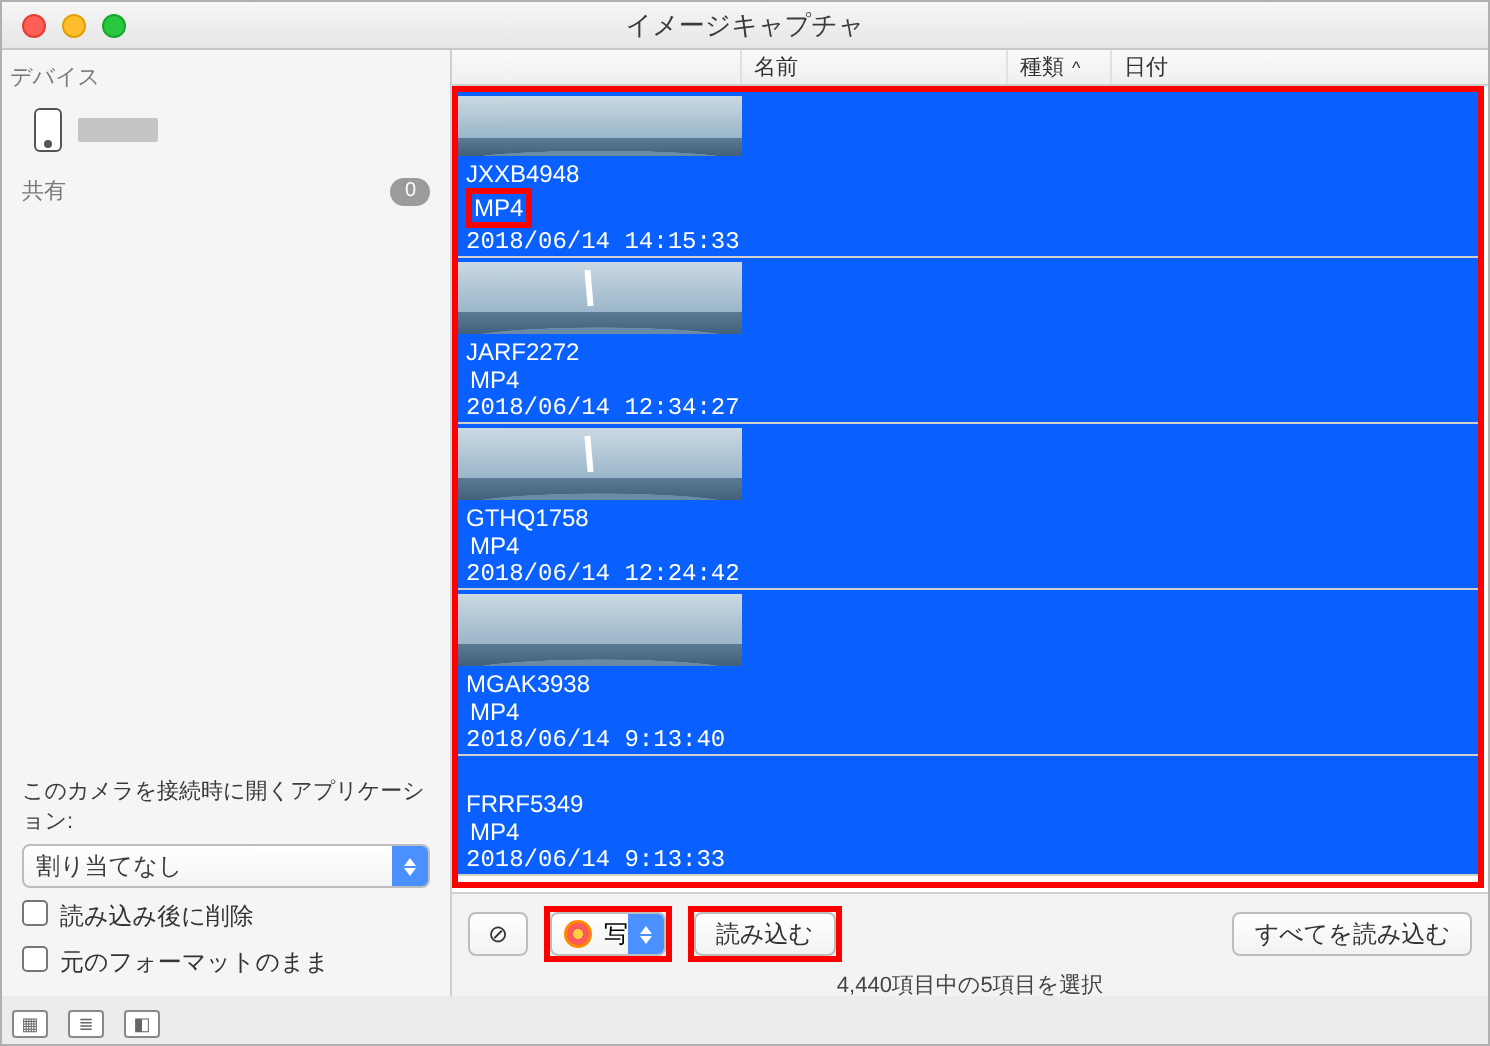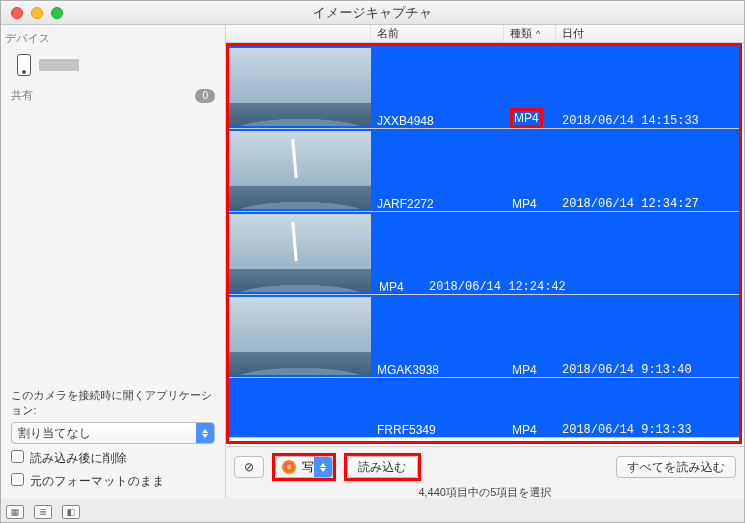--- a/index.html
+++ b/index.html
@@ -35,21 +35,21 @@
 
 .content { flex: 1; display: flex; flex-direction: column; background: #fff; }
 .colhead { height: 18px; border-bottom: 1px solid #cfcfcf; display: flex; font-size: 11px; color: #333; background: linear-gradient(#fafafa,#efefef); }
 .ch-thumb { width: 145px; border-right: 1px solid #e1e1e1; height:100%; }
 .ch-name { width: 133px; padding-left: 6px; border-right: 1px solid #e1e1e1; height:100%; display:flex; align-items:center;}
 .ch-kind { width: 52px; padding-left: 6px; border-right: 1px solid #e1e1e1; height:100%; display:flex; align-items:center; gap:4px;}
 .ch-kind .sortc { font-size:9px; }
 .ch-date { flex: 1; padding-left: 6px; height:100%; display:flex; align-items:center;}
 
 .listwrap { flex: 1; position: relative; border: 3px solid #ff0000; margin: 0 2px 2px 0; overflow: hidden;}
-.row { display: flex; align-items: flex-end; height: 83px; background: #0a60ff; color: #fff; border-bottom: 1px solid #d0d0d0; font-size: 12px;}
+.row { display: flex; align-items: flex-start; height: 83px; background: #0a60ff; color: #fff; border-bottom: 1px solid #d0d0d0; font-size: 12px; flex-direction: column;}
 .row.last{height:60px;}
 .thumb { width: 142px; height: 78px; background:#b6c9d6; margin:2px 2px 2px 0; position:relative; overflow:hidden;}
 .thumb .sky{position:absolute;inset:0;background:linear-gradient(#cbd9e3,#a7bfd0 50%,#87a9c4);} 
 .thumb .sea{position:absolute;left:0;right:0;bottom:0;height:30%;background:linear-gradient(#5b7a94,#43607a);} 
 .thumb .curve{position:absolute;left:0;right:0;bottom:0;height:45%;background:radial-gradient(120% 100% at 50% 120%, #6a8ba5 40%, transparent 41%);} 
 .thumb .mast{position:absolute;left:45%;top:10%;width:3px;height:50%;background:#fff;transform:rotate(-5deg);} 
 .thumb.e{background:#768294;}
 .nm { width: 133px; padding-left: 4px;}
 .kd { width: 52px; padding-left: 4px;}
 .kd .kbox{padding:0 2px;}
@@ -147,20 +147,21 @@
         <div class="kd"><span class="kbox">MP4</span></div>
         <div class="dt">2018/06/14 12:34:27</div>
       </div>
       <div class="row">
         <div class="thumb">
             <div class="sky"></div>
             <div class="sea"></div>
             <div class="mast"></div>
             <div class="curve"></div>
           </div>
+        <div class="nm">GTHQ1758</div>
         <div class="kd"><span class="kbox">MP4</span></div>
         <div class="dt">2018/06/14 12:24:42</div>
       </div>
       <div class="row">
         <div class="thumb">
             <div class="sky"></div>
             <div class="sea"></div>
             <div class="curve"></div>
           </div>
         <div class="nm">MGAK3938</div>

